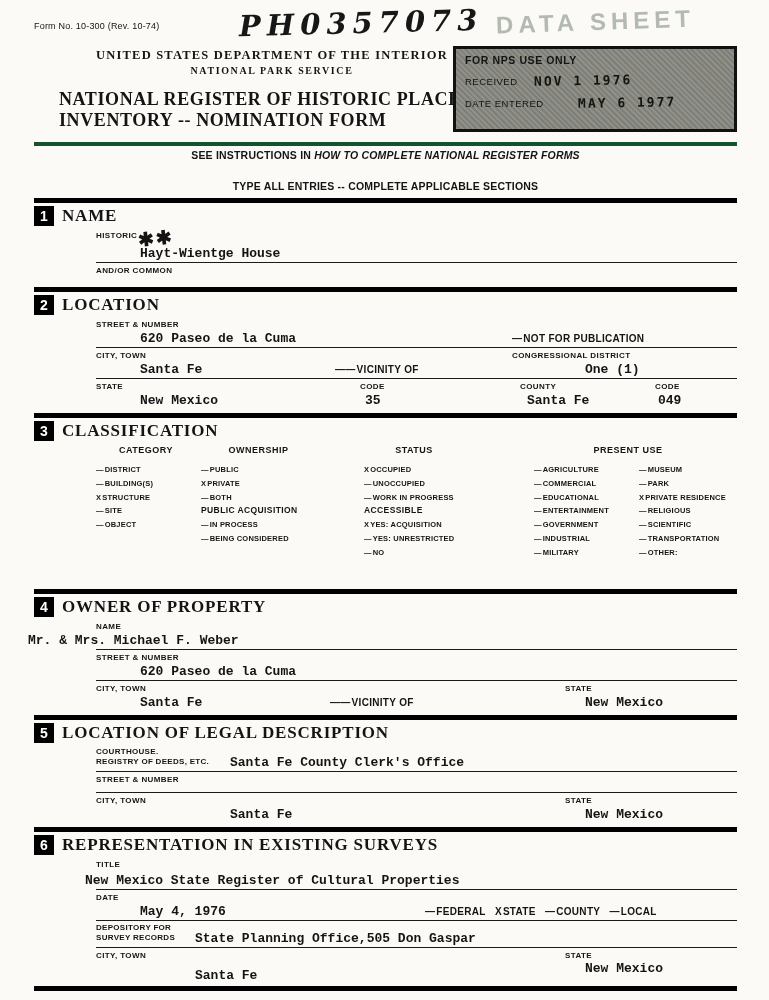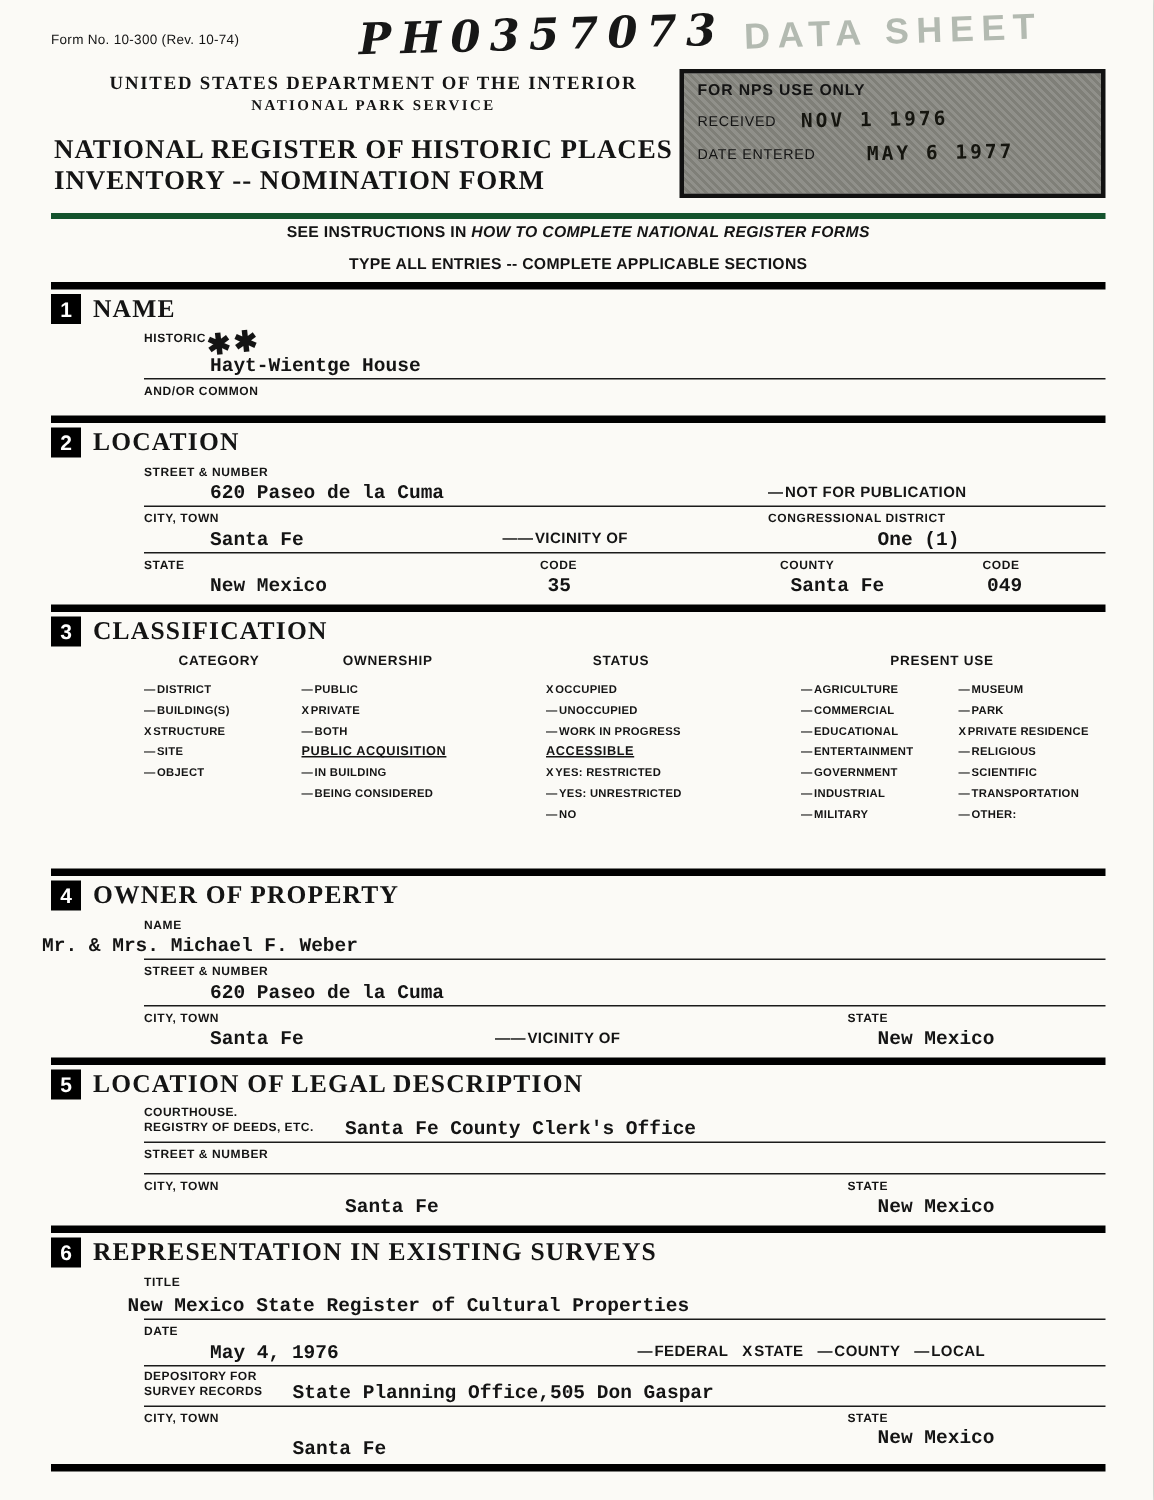--- a/index.html
+++ b/index.html
@@ -10,41 +10,41 @@
 
   
   .top-row { position:relative; height:32px; }
   .form-no { position:absolute; left:0; top:9px; font-size:9px; letter-spacing:.2px; }
   .hand-id { position:absolute; left:205px; top:-6px; font-family:"DejaVu Serif",serif; font-style:italic;
              font-weight:700; font-size:29px; letter-spacing:6px; transform:rotate(-1.5deg); color:#171717; }
   .faded { position:absolute; left:462px; top:-4px; color:rgba(108,122,108,.5); font-weight:700;
            font-size:24px; letter-spacing:5px; transform:rotate(-2deg); }
 
   
-  .hdr { position:relative; height:96px; }
+  .hdr { position:relative; height:96px;margin-left:23px; }
   .hdr-left { width:430px; text-align:center; padding-top:4px; }
   .dept1 { font-family:"Liberation Serif",serif; font-weight:700; font-size:12.5px; letter-spacing:1.2px; }
   .dept2 { font-family:"Liberation Serif",serif; font-weight:700; font-size:10px; letter-spacing:1.6px; margin-top:2px; }
   .title1,.title2 { text-align:left; font-family:"Liberation Serif",serif; font-weight:700; font-size:18px;
                     letter-spacing:.6px; margin-left:2px; }
   .title1 { margin-top:13px; }
   .nps { position:absolute; right:0; top:2px; width:284px; height:86px; border:3px solid #111;
          background:repeating-linear-gradient(45deg,#90908a 0 2px,#7f7f78 2px 4px); padding:5px 9px; }
   .nps-t { font-size:10.5px; font-weight:700; letter-spacing:.6px; }
   .nps-r { display:flex; align-items:baseline; margin-top:7px; }
   .nps-l { font-size:9.5px; font-weight:400; letter-spacing:.5px; }
   .nps-s { font-family:"DejaVu Sans Mono",monospace; font-weight:700; font-size:13px; letter-spacing:2px;
            margin-left:16px; color:#15150f; transform:rotate(-1deg); }
   .nps-s2 { margin-left:34px; }
 
   
   .instr { border-top:4px solid #14532d; margin-top:2px; padding:3px 0 2px; text-align:center;
            font-weight:700; font-size:10.5px; letter-spacing:.2px; }
   .instr .it { font-style:italic; }
-  .instr div+div { margin-top:9px; }
+  .instr div+div { margin-top:19px; }
 
   
   .shdr { border-top:5px solid #000; margin-top:4px; padding:3px 0 2px; display:flex; align-items:center; }
   .snum { width:20px; height:20px; background:#000; color:#fff; font-weight:700; font-size:14px;
           display:flex; align-items:center; justify-content:center; margin-right:8px; flex:0 0 auto; }
   .stitle { font-family:"Liberation Serif",serif; font-weight:700; font-size:17px; letter-spacing:.8px; }
 
   
   .sbody { position:relative; margin-left:62px; }
   .lbl { font-size:8px; font-weight:700; letter-spacing:.4px; padding-top:3px; height:12px; white-space:nowrap; }
@@ -63,21 +63,21 @@
   
   .x44{left:44px;} .xm68{left:-68px;} .xm11{left:-11px;} .x99{left:99px;text-align:center;} .x134{left:134px;}
   .x234{left:234px;} .x239{left:239px;} .x264{left:264px;} .x269{left:269px;} .x329{left:329px;text-align:right;}
   .x416{left:416px;} .x424{left:424px;} .x431{left:431px;} .x469{left:469px;} .x489{left:489px;}
   .x559{left:559px;} .x562{left:562px;}
 
   
   .cl-wrap { position:relative; margin-left:62px; height:142px; }
   .cl-hdr { position:absolute; top:2px; font-size:9px; font-weight:700; letter-spacing:.5px; text-align:center; }
   .cl-col { position:absolute; top:20px; font-size:7.5px; font-weight:700; letter-spacing:.2px; line-height:13.8px; white-space:nowrap; }
-  .cl-sub { font-size:8.5px; letter-spacing:.4px;text-decoration:underline; }
+  .cl-sub { font-size:8.5px; letter-spacing:.4px; }
   .c1{left:5px;width:90px;} .c2{left:100px;width:125px;} .c3{left:258px;width:120px;} .c4{left:432px;width:200px;}
   .k1{left:0;} .k2{left:105px;} .k3{left:268px;} .k4{left:438px;} .k5{left:543px;}
 
   .endbar { border-top:5px solid #000; margin-top:2px; }
 </style>
 </head>
 <body>
 
 <div class="page">
 
@@ -178,30 +178,30 @@
       <div><span class="mk">X</span><span>STRUCTURE</span></div>
       <div><span class="mk">—</span><span>SITE</span></div>
       <div><span class="mk">—</span><span>OBJECT</span></div>
     </div>
 
     <div class="cl-col k2">
       <div><span class="mk">—</span><span>PUBLIC</span></div>
       <div><span class="mk">X</span><span>PRIVATE</span></div>
       <div><span class="mk">—</span><span>BOTH</span></div>
       <div class="cl-sub">PUBLIC ACQUISITION</div>
-      <div><span class="mk">—</span><span>IN BUILDING</span></div>
+      <div><span class="mk">—</span><span>IN PROCESS</span></div>
       <div><span class="mk">—</span><span>BEING CONSIDERED</span></div>
     </div>
 
     <div class="cl-col k3">
       <div><span class="mk">X</span><span>OCCUPIED</span></div>
       <div><span class="mk">—</span><span>UNOCCUPIED</span></div>
       <div><span class="mk">—</span><span>WORK IN PROGRESS</span></div>
       <div class="cl-sub">ACCESSIBLE</div>
-      <div><span class="mk">X</span><span>YES: RESTRICTED</span></div>
+      <div><span class="mk">X</span><span>YES: ACQUISITION</span></div>
       <div><span class="mk">—</span><span>YES: UNRESTRICTED</span></div>
       <div><span class="mk">—</span><span>NO</span></div>
     </div>
 
     <div class="cl-col k4">
       <div><span class="mk">—</span><span>AGRICULTURE</span></div>
       <div><span class="mk">—</span><span>COMMERCIAL</span></div>
       <div><span class="mk">—</span><span>EDUCATIONAL</span></div>
       <div><span class="mk">—</span><span>ENTERTAINMENT</span></div>
       <div><span class="mk">—</span><span>GOVERNMENT</span></div>

